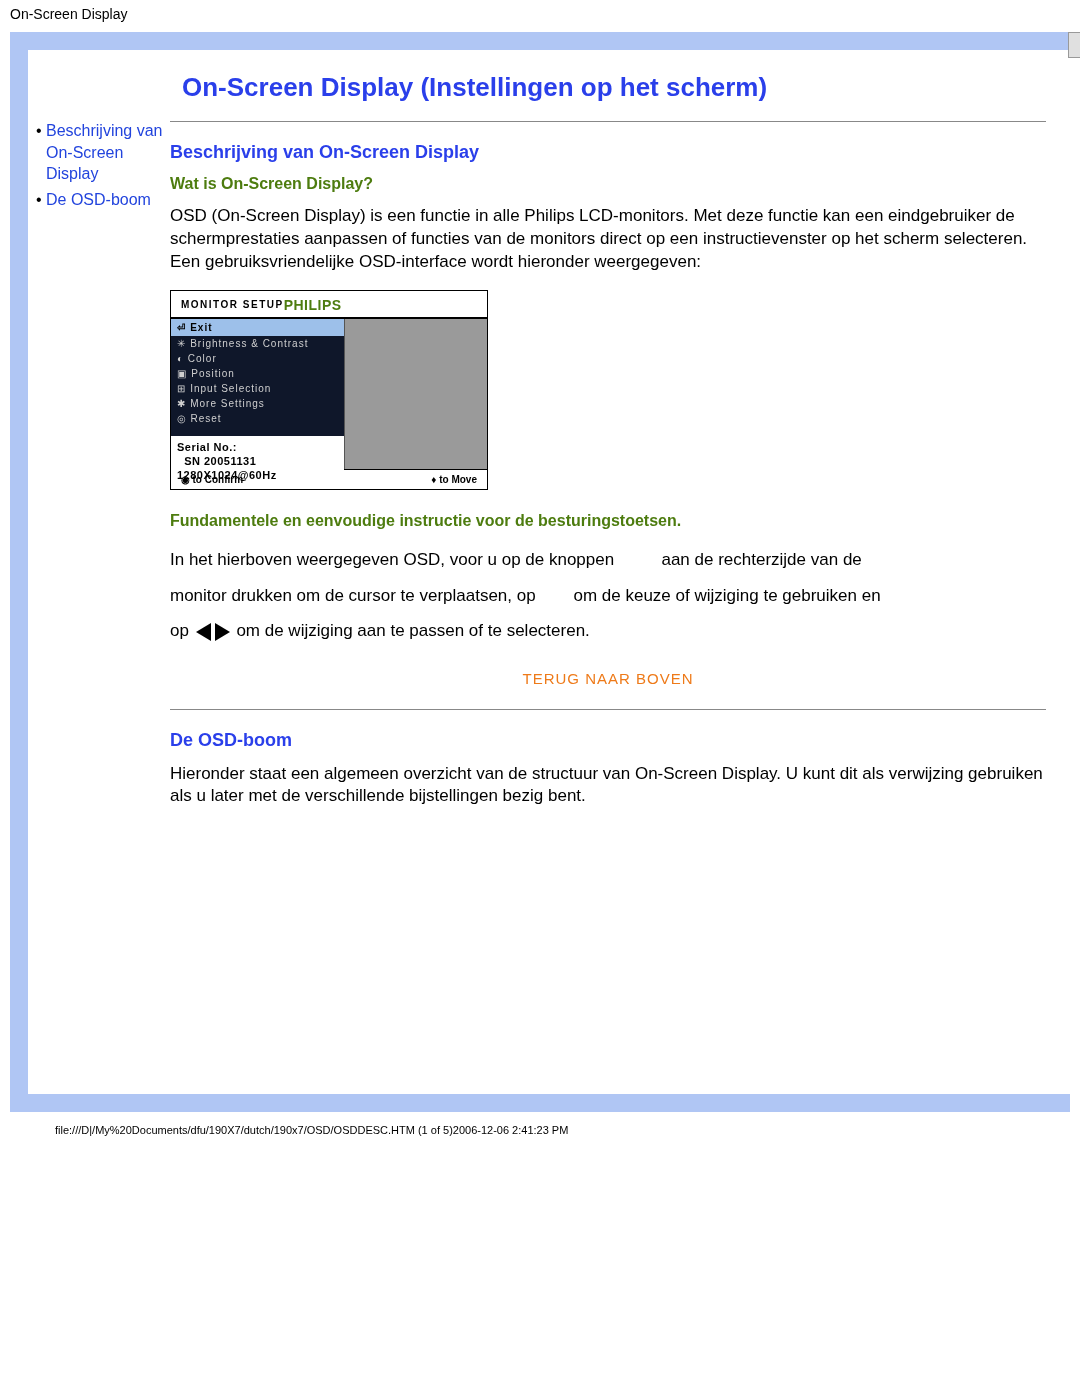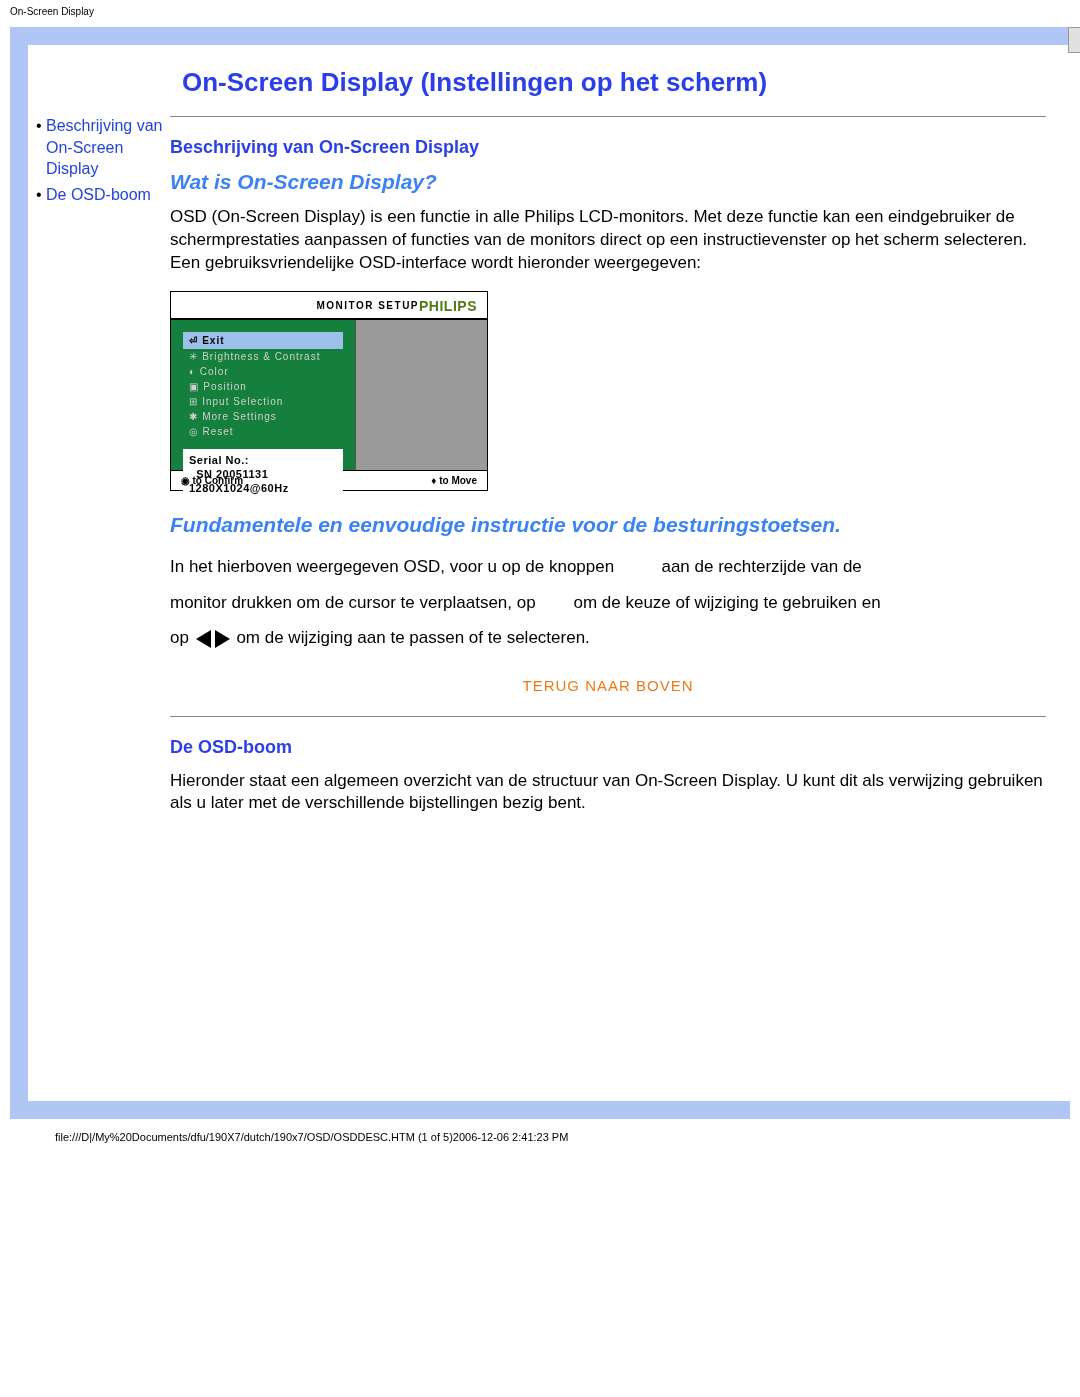--- a/index.html
+++ b/index.html
@@ -1,21 +1,21 @@
 <!DOCTYPE html>
 <html><head>
 <meta charset="utf-8">
 <style>
   body {
     margin: 0;
     font-family: Arial, Helvetica, sans-serif;
     background: #ffffff;
   }
   .page-header {
-    font-size: 10px;
+    font-size: 14px;
     padding: 6px 10px 2px 10px;
     color: #000;
   }
   .outer {
     border: 18px solid #b0c6f4;
     border-right: none;
     margin: 8px 10px 8px 10px;
     position: relative;
     padding: 0;
     background: #fff;
@@ -75,41 +75,40 @@
     border-top: 1px solid #888;
     margin: 8px 0 20px 0;
   }
   h2 {
     color: #2a3fea;
     font-size: 18px;
     font-weight: bold;
     margin: 10px 0 12px 0;
   }
   .orange-ital {
-    color: #3b82f6;
-    font-style: italic;
-    font-weight: bold;
-    font-size: 21px;
+    color: #4d7c0f;
+    font-weight: bold;
+    font-size: 16px;
     margin: 8px 0 12px 0;
   }
   .body-text {
     font-size: 17px;
     line-height: 1.35;
     color: #000;
     margin: 0 0 16px 0;
   }
   .osd-box {
     width: 316px;
     border: 1px solid #000;
     margin: 14px 0 22px 0;
   }
   .osd-titlebar {
     background: #fff;
     display: flex;
-    justify-content: flex-end;
+    justify-content: flex-start;
     align-items: center;
     padding: 6px 10px 4px 10px;
     border-bottom: 2px solid #000;
   }
   .osd-titlebar .mt {
     font-size: 10px;
     letter-spacing: 1.5px;
     font-weight: bold;
   }
   .osd-titlebar .brand {
@@ -117,25 +116,25 @@
     font-weight: 900;
     font-size: 14px;
     letter-spacing: 0.5px;
   }
   .osd-body {
     display: flex;
     height: 150px;
   }
   .osd-menu {
     width: 55%;
-    background: #15803d;
+    background: #0f172a;
     color: #cfcfcf;
     font-size: 10px;
     letter-spacing: 1px;
-    padding: 12px;
+    padding: 0;
   }
   .osd-menu .selected {
     background: #9dc0ea;
     color: #000;
     padding: 3px 6px;
     font-weight: bold;
   }
   .osd-menu .mrow {
     padding: 2px 6px;
   }

